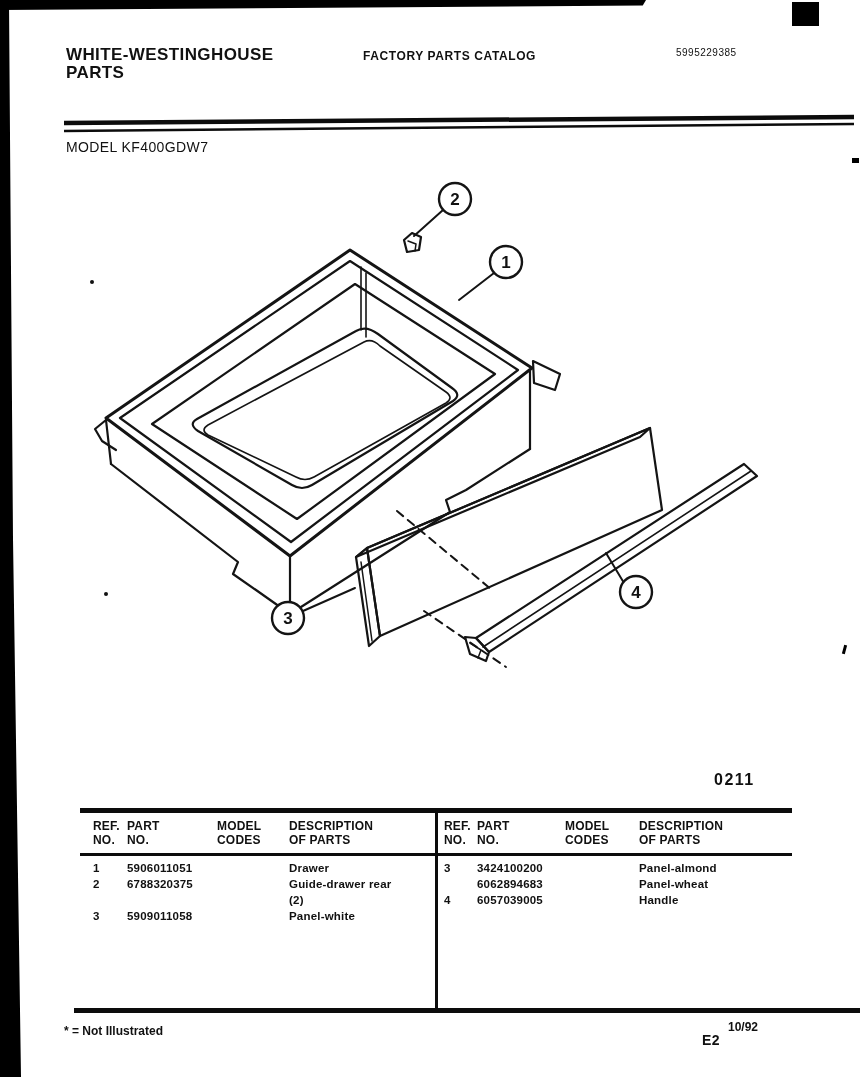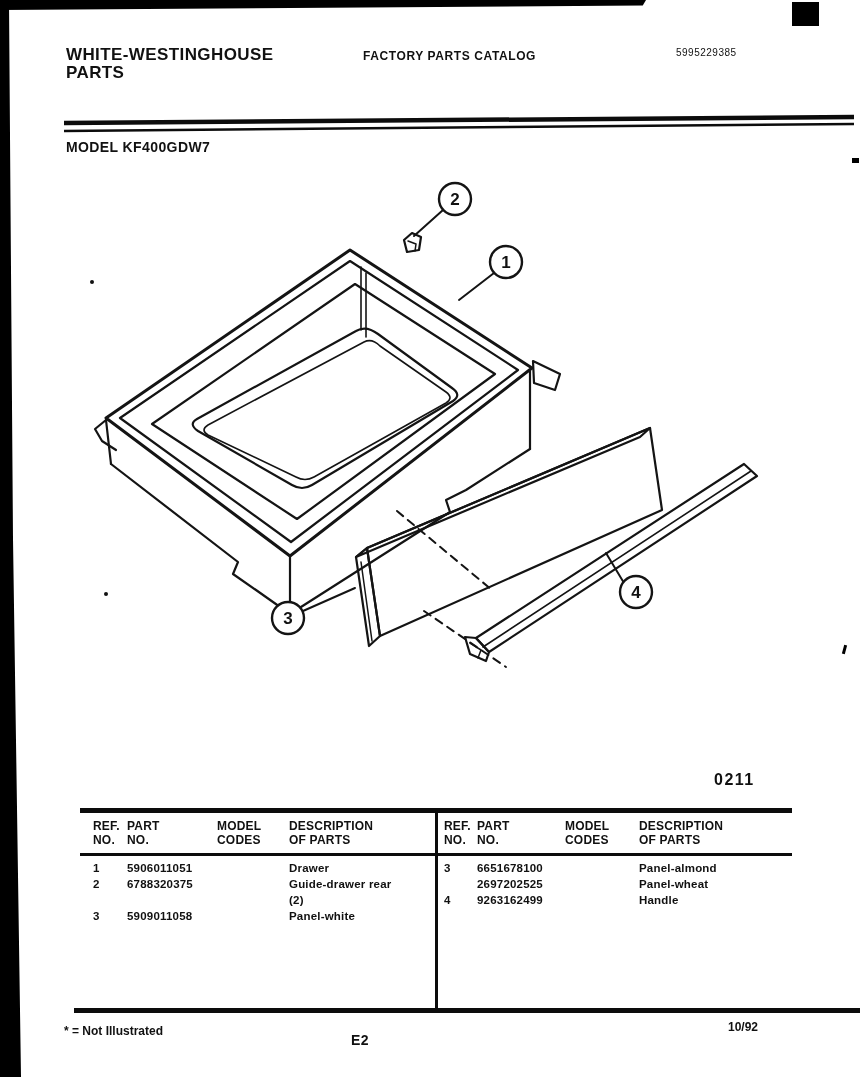--- a/index.html
+++ b/index.html
@@ -13,40 +13,40 @@
   .ink{background:#000}
   #edge-left{left:0;top:0;width:22px;height:1077px;clip-path:polygon(0 0,9px 0,13px 50%,21px 100%,0 100%)}
   #edge-top{left:0;top:0;width:646px;height:10px;clip-path:polygon(0 0,100% 0,99.5% 55%,0 100%)}
   #blob-tr{left:792px;top:2px;width:27px;height:24px}
   #tick-r1{left:852px;top:158px;width:7px;height:5px}
   #mark-r2{left:843px;top:645px;width:3px;height:9px;transform:rotate(15deg)}
   
   #brand{left:66px;top:46px;font-size:17px;font-weight:bold;line-height:18px;letter-spacing:.4px}
   #title{left:363px;top:49px;font-size:12px;font-weight:bold;letter-spacing:.6px}
   #pub{left:676px;top:47px;font-size:10px;font-weight:normal;letter-spacing:.5px}
-  #model{left:66px;top:139px;font-size:14px;font-weight:bold;letter-spacing:.4px}
+  #model{left:66px;top:139px;font-size:14px;font-weight:normal;letter-spacing:.4px}
   #rules-svg{left:56px;top:110px;width:804px;height:28px}
   #diagram-svg{left:70px;top:175px;width:700px;height:510px}
   #page-code{left:714px;top:771px;font-size:16px;font-weight:bold;letter-spacing:1.5px}
   
   #parts-table{left:80px;top:808px;width:712px;height:206px}
   .rule{position:absolute;background:#0c0c0c}
   #t-top{left:0;top:0;width:712px;height:5px}
   #t-mid{left:0;top:45px;width:712px;height:3px}
   #t-div{left:355px;top:0;width:3px;height:200px}
   #t-bot{left:-6px;top:200px;width:786px;height:5px}
   .hdr-grid-l,.row-grid-l{display:grid;grid-template-columns:34px 90px 72px 180px}
   .hdr-grid-r,.row-grid-r{display:grid;grid-template-columns:33px 88px 74px 170px}
   .hdr{font-size:12px;font-weight:bold;line-height:14px;letter-spacing:.2px}
   .trow{font-size:11.5px;font-weight:bold;line-height:16px;letter-spacing:.2px}
   #hdr-l{left:13px;top:11px}#hdr-r{left:364px;top:11px}
   #body-l{left:13px;top:52px}#body-r{left:364px;top:52px}
   
   #foot-note{left:64px;top:1024px;font-size:12px;font-weight:bold}
-  #foot-page{left:0;top:1032px;width:720px;text-align:center;font-size:14px;font-weight:bold;letter-spacing:.5px}
+  #foot-page{left:0;top:1032px;width:720px;text-align:right;font-size:14px;font-weight:bold;letter-spacing:.5px}
   #foot-date{left:728px;top:1020px;font-size:12px;font-weight:bold}
   svg{display:block}
 </style>
 </head>
 <body>
 
 <div class="abs ink" id="edge-left"></div>
 <div class="abs ink" id="edge-top"></div>
 <div class="abs ink" id="blob-tr"></div>
 <div class="abs ink" id="tick-r1"></div>
@@ -211,33 +211,33 @@
       <div>3</div>
         <div>5909011058</div>
         <div></div>
         <div>Panel-white</div>
     </div>
   </div>
 
   <div class="abs" id="body-r">
     <div class="trow row-grid-r">
       <div>3</div>
-        <div>6651678100</div>
+        <div>3424100200</div>
         <div></div>
         <div>Panel-almond</div>
     </div>
     <div class="trow row-grid-r">
       <div></div>
-        <div>2697202525</div>
+        <div>6062894683</div>
         <div></div>
         <div>Panel-wheat</div>
     </div>
     <div class="trow row-grid-r">
       <div>4</div>
-        <div>9263162499</div>
+        <div>6057039005</div>
         <div></div>
         <div>Handle</div>
     </div>
   </div>
 </div>
 
 <div class="abs" id="foot-note">* = Not Illustrated</div>
 <div class="abs" id="foot-page">E2</div>
 <div class="abs" id="foot-date">10/92</div>
 

